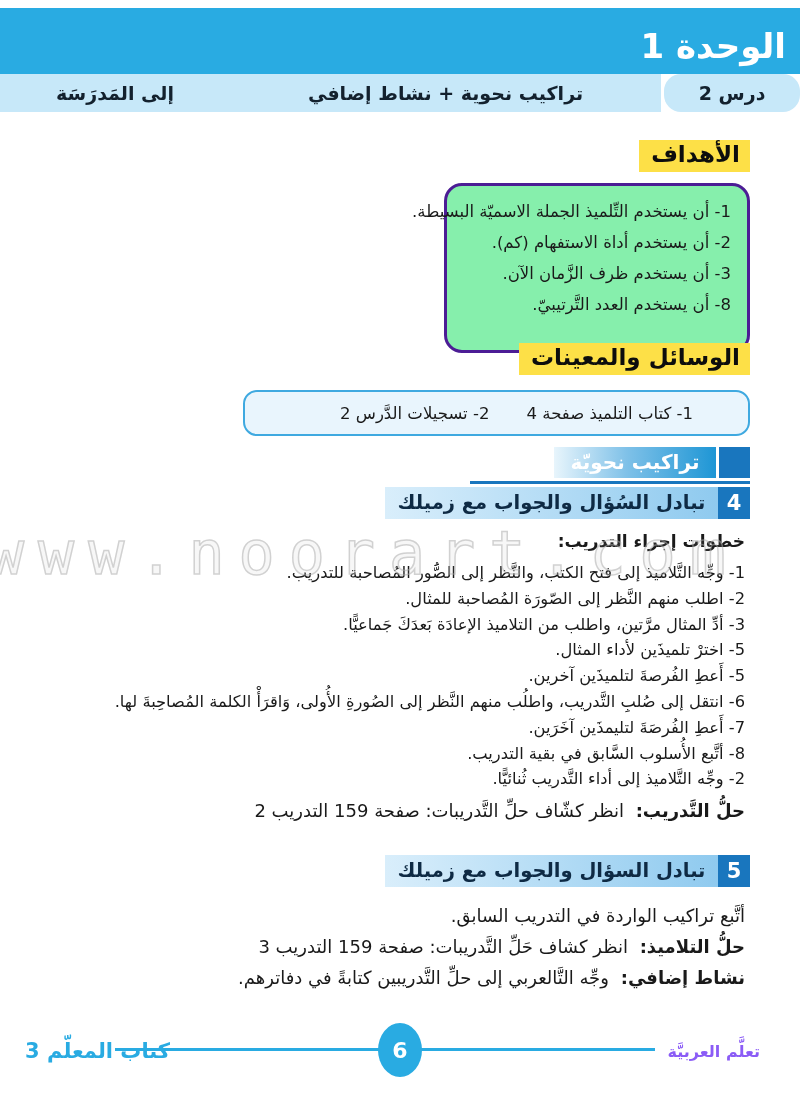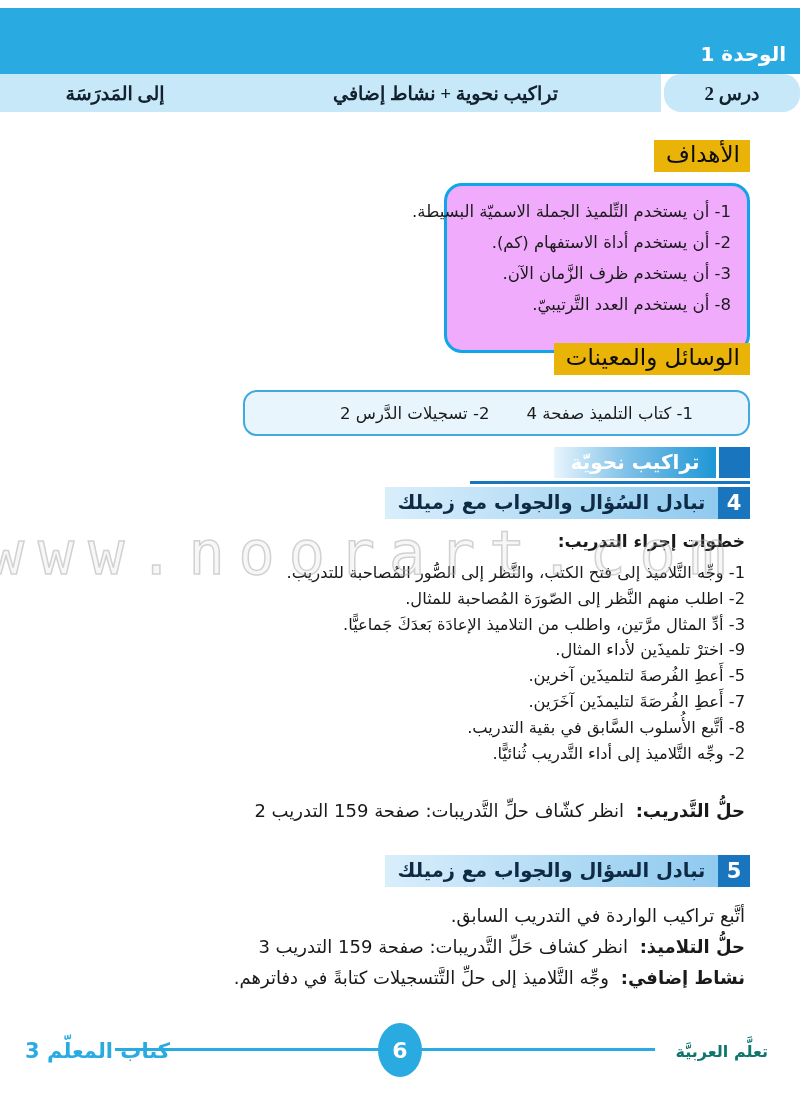--- a/index.html
+++ b/index.html
@@ -8,42 +8,42 @@
     overflow:hidden; direction:rtl;
     font-family:"DejaVu Sans","Liberation Sans",sans-serif;
     color:#1a1a1a;
   }
   
   .topbar{
     position:absolute; top:8px; left:0; right:0; height:66px;
     background:#29ABE2; display:flex; align-items:flex-end;
   }
   .topbar .unit{
-    color:#fff; font-weight:bold; font-size:20px; padding:0 14px 8px 0;
+    color:#fff; font-weight:bold; font-size:34px; padding:0 14px 8px 0;
   }
   .strip{
     position:absolute; top:74px; left:0; right:0; height:38px;
     display:flex; direction:rtl;
   }
   .strip .cell{
     background:#C7E8F9; display:flex; align-items:center; justify-content:center;
-    font-weight:bold; font-size:19px; color:#13212E;font-family:Liberation Serif, serif;
+    font-weight:bold; font-size:19px; color:#13212E;
   }
   .cell-lesson{width:136px; background:#D8F0FC; margin-left:3px;border-radius:17px;}
   .cell-topic{flex:1;}
   .cell-title{width:230px;}
   
   .band{
-    position:absolute; display:inline-block; background:#eab308;
-    color:#0d0d0d; font-weight:normal; font-size:23px; padding:1px 10px 5px 12px;margin-left:48px;
+    position:absolute; display:inline-block; background:#fde047;
+    color:#0d0d0d; font-weight:bold; font-size:23px; padding:1px 10px 5px 12px;margin-left:48px;
   }
   
   .obj-box{
     position:absolute; top:183px; right:50px; width:272px; height:146px;
-    border:3px solid #0ea5e9; border-radius:18px; background:#f0abfc;
+    border:3px solid #4c1d95; border-radius:18px; background:#86efac;
     padding:10px 16px 8px 12px; box-sizing:content-box;
   }
   .obj-box .li{font-size:16.5px; line-height:31px; white-space:nowrap;}
   
   .mat-box{
     position:absolute; top:390px; right:50px; left:243px; height:42px;
     border:2.5px solid #3FA9E0; border-radius:14px; background:#E9F5FD;
     display:flex; direction:rtl; align-items:center; justify-content:space-between;
     padding:0 55px 0 95px; font-size:16.5px;
   }
@@ -89,21 +89,21 @@
   }
   
   .footer{position:absolute; top:1015px; left:0; right:0; height:70px;}
   .f-line{position:absolute; top:33px; left:115px; width:540px; height:3px; background:#29ABE2;}
   .f-circle{
     position:absolute; left:378px; top:8px; width:44px; height:54px; border-radius:50%;
     background:#29ABE2; color:#fff; font-weight:bold; font-size:22px;
     display:flex; align-items:center; justify-content:center;
   }
   .f-left{position:absolute; left:25px; top:24px; color:#29ABE2; font-weight:bold; font-size:21px; direction:rtl;}
-  .f-right{position:absolute; right:32px; top:27px; color:#0f766e; font-weight:bold; font-size:16px; direction:rtl;}
+  .f-right{position:absolute; right:40px; top:27px; color:#8b5cf6; font-weight:bold; font-size:16px; direction:rtl;}
 </style>
 </head>
 <body>
 
 <div class="page">
 
   <div class="topbar">
     <div class="unit">الوحدة 1</div>
   </div>
 
@@ -137,22 +137,23 @@
   <div class="ex-bar" style="top:487px;">
     <div class="num">4</div>
     <div class="ttl">تبادل السُؤال والجواب مع زميلك</div>
   </div>
 
   <div class="line" style="top:531px; font-weight:bold; font-size:17px;">خطوات إجراء التدريب:</div>
   <div class="steps">
     <div class="st">1- وجِّه التَّلاميذ إلى فتح الكتب، والنَّظر إلى الصُّور المُصاحبة للتدريب.</div>
     <div class="st">2- اطلب منهم النَّظر إلى الصّورَة المُصاحبة للمثال.</div>
     <div class="st">3- أدِّ المثال مرَّتين، واطلب من التلاميذ الإعادَة بَعدَكَ جَماعيًّا.</div>
-    <div class="st">9- اخترْ تلميذَين لأداء المثال.</div>
+    <div class="st">5- اخترْ تلميذَين لأداء المثال.</div>
     <div class="st">5- أَعطِ الفُرصةَ لتلميذَين آخرين.</div>
+    <div class="st">6- انتقل إلى صُلبِ التَّدريب، واطلُب منهم النَّظر إلى الصُورةِ الأُولى، وَاقرَأْ الكلمة المُصاحِبةَ لها.</div>
     <div class="st">7- أَعطِ الفُرصَةَ لتليمذَين آخَرَين.</div>
     <div class="st">8- أتَّبع الأُسلوب السَّابق في بقية التدريب.</div>
     <div class="st">2- وجِّه التَّلاميذ إلى أداء التَّدريب ثُنائيًّا.</div>
   </div>
 
   <div class="line" style="top:800px;">
     <span class="bold">حلُّ التَّدريب:</span>
     <span>انظر كشّاف حلِّ التَّدريبات: صفحة 159 التدريب 2</span>
   </div>
 
@@ -163,21 +164,21 @@
 
   <div class="line" style="top:905px;">أتَّبع تراكيب الواردة في التدريب السابق.</div>
 
   <div class="line" style="top:936px;">
     <span class="bold">حلُّ التلاميذ:</span>
     <span>انظر كشاف حَلِّ التَّدريبات: صفحة 159 التدريب 3</span>
   </div>
 
   <div class="line" style="top:967px;">
     <span class="bold">نشاط إضافي:</span>
-    <span>وجِّه التَّلاميذ إلى حلِّ التَّتسجيلات كتابةً في دفاترهم.</span>
+    <span>وجِّه التَّالعربي إلى حلِّ التَّدريبين كتابةً في دفاترهم.</span>
   </div>
 
   <div class="watermark">www.noorart.com</div>
 
   <div class="footer">
     <div class="f-line"></div>
     <div class="f-circle">6</div>
     <div class="f-left">كتاب المعلّم 3</div>
     <div class="f-right">تعلَّم العربيَّة</div>
   </div>

